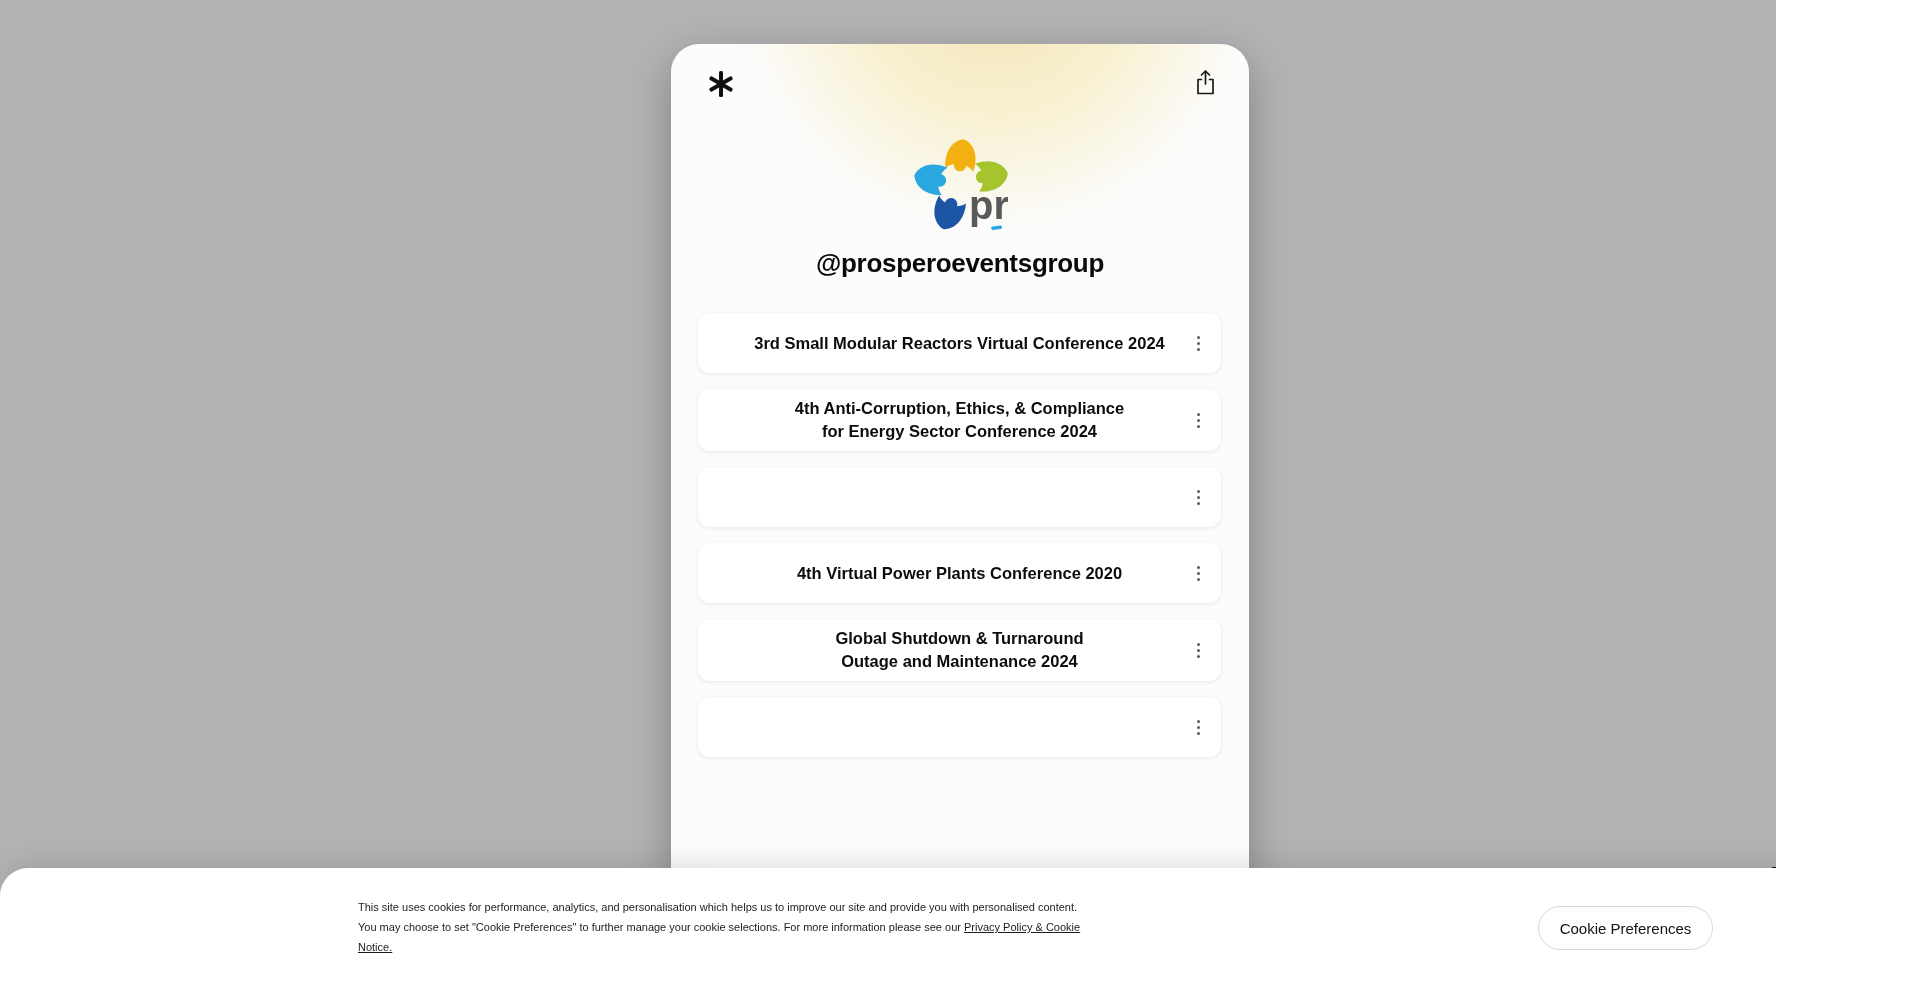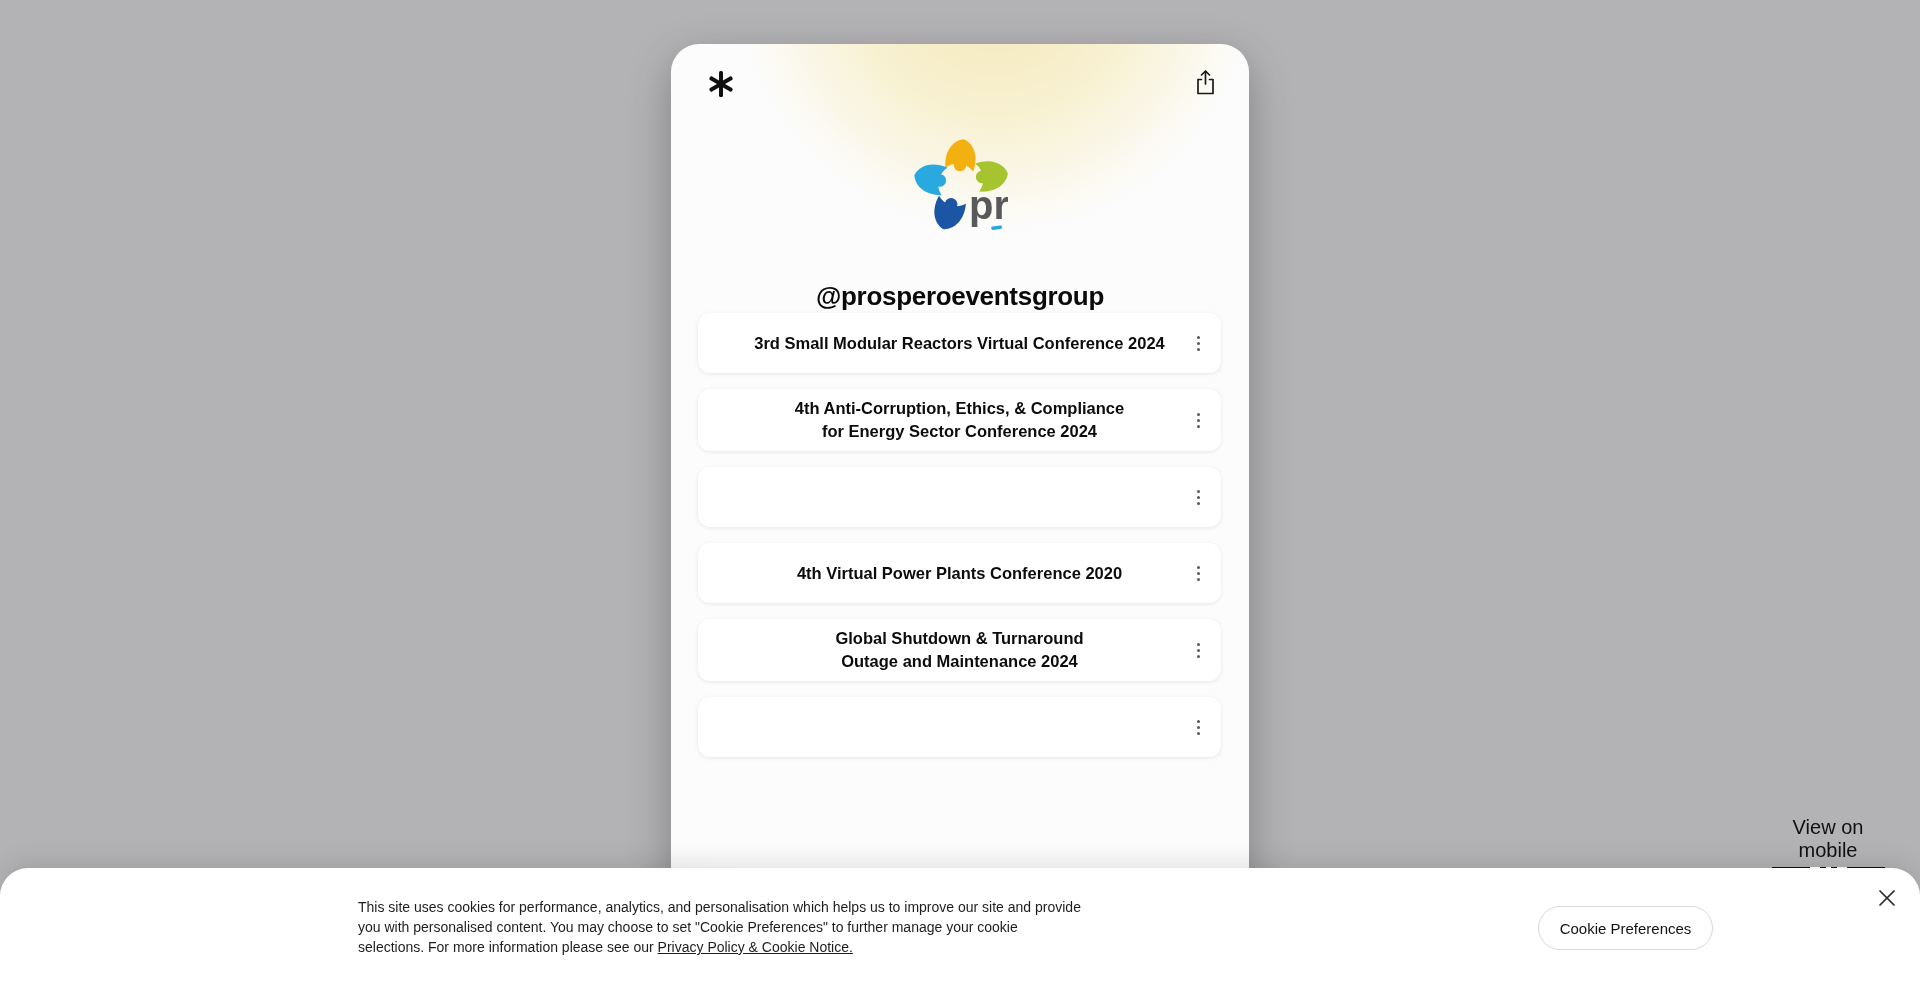--- a/index.html
+++ b/index.html
@@ -1,17 +1,17 @@
 <!DOCTYPE html>
 <html><head>
 <meta charset="utf-8">
 <style>
   html,body{margin:0;padding:0;}
   .stage{
-    position:relative; width:1920px; height:993px; overflow:hidden;
+    position:relative; width:1776px; height:993px; overflow:hidden;
     background:#b3b3b5;
     font-family:"Liberation Sans","DejaVu Sans",sans-serif;
   }
   
   .card{
     position:absolute; left:671px; top:44px; width:578px; height:949px;
     border-radius:28px;
     background:
       radial-gradient(circle 340px at 56% -70px, #f3e6b4 0%, rgba(247,238,199,0.8) 42%, rgba(255,255,255,0) 76%),
       radial-gradient(circle 240px at 2% 103%, rgba(203,214,226,0.6) 0%, rgba(255,255,255,0) 70%),
@@ -24,21 +24,21 @@
     border:none; cursor:pointer; padding:0;
   }
   .lt-btn{left:30px; top:20px;}
   .share-btn{right:24px; top:18px;}
   .avatar{
     position:absolute; left:241px; top:89px; width:96px; height:98px;
     overflow:hidden;
   }
   .username{
     position:absolute; left:0; top:204px; width:100%; text-align:center;
-    font-size:26px; font-weight:700; color:#0a0a0a; letter-spacing:-0.3px;margin-top:33px;
+    font-size:26px; font-weight:700; color:#0a0a0a; letter-spacing:-0.3px;
   }
   .links{
     position:absolute; left:27px; top:269px; width:523px;
     display:flex; flex-direction:column; gap:16px;
   }
   .link-btn{
     position:relative; background:#ffffff; border-radius:12px;
     box-shadow:0 1px 4px rgba(0,0,0,0.09);
     min-height:60px; box-sizing:border-box; padding:8px 52px;
     display:flex; flex-direction:column; justify-content:center; align-items:center;
@@ -63,21 +63,21 @@
   .qr{display:block; margin:5px auto 0; width:113px; height:113px;}
   
   .cookie-banner{
     position:absolute; left:0; top:868px; width:1920px; height:125px;
     background:#ffffff; border-radius:28px 28px 0 0;
     box-shadow:0 -6px 26px rgba(0,0,0,0.10);
     z-index:5;
   }
   .cookie-text{
     position:absolute; left:358px; top:29px; width:724px;
-    font-size:14px; line-height:20px; color:#1d1d1f; font-weight:400;
+    font-size:11px; line-height:20px; color:#1d1d1f; font-weight:400;
   }
   .privacy-link{color:#1d1d1f; text-decoration:underline; cursor:pointer;}
   .pref-btn{
     position:absolute; left:1538px; top:38px; width:175px; height:44px;
     border-radius:22px; border:1px solid #d8d8d8; background:#fff;
     font-family:inherit; font-size:15px; color:#121212; cursor:pointer;
   }
   .close-btn{
     position:absolute; right:21px; top:18px; width:24px; height:24px;
     background:transparent; border:none; cursor:pointer; padding:0;

